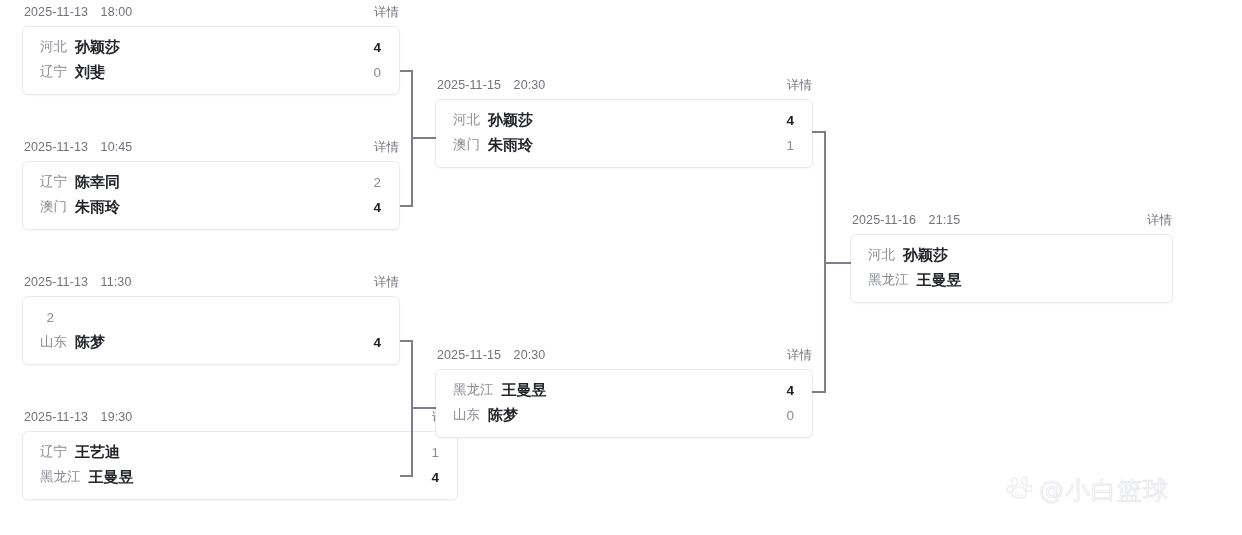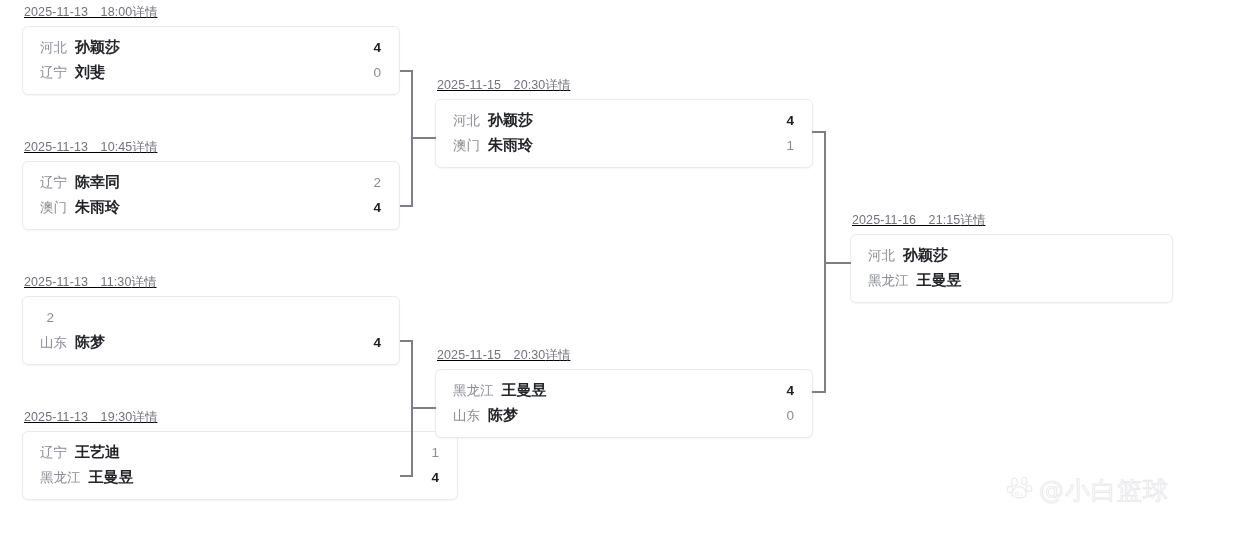--- a/index.html
+++ b/index.html
@@ -20,24 +20,24 @@
   }
 
   
   .match {
     position: absolute;
   }
 
   .match-head {
     display: flex;
     align-items: baseline;
+    justify-content: space-between;
     height: 18px;
     padding: 0 1px 0 2px;
     margin-bottom: 4px;
-    text-decoration: underline;
   }
 
   .match-date {
     font-size: 12.5px;
     color: #70737a;
     letter-spacing: 0.1px;
     white-space: nowrap;
   }
 
   .match-detail {
@@ -57,21 +57,21 @@
 
   .team-row {
     display: flex;
     align-items: center;
     height: 25px;
     padding: 0 18px 0 17px;
   }
 
   .team-left {
     display: flex;
-    align-items: center;
+    align-items: flex-start;
     flex: 1 1 auto;
     min-width: 0;
   }
 
   .team-province {
     font-size: 13.5px;
     color: #8a8d94;
     margin-right: 8px;
     white-space: nowrap;
   }

